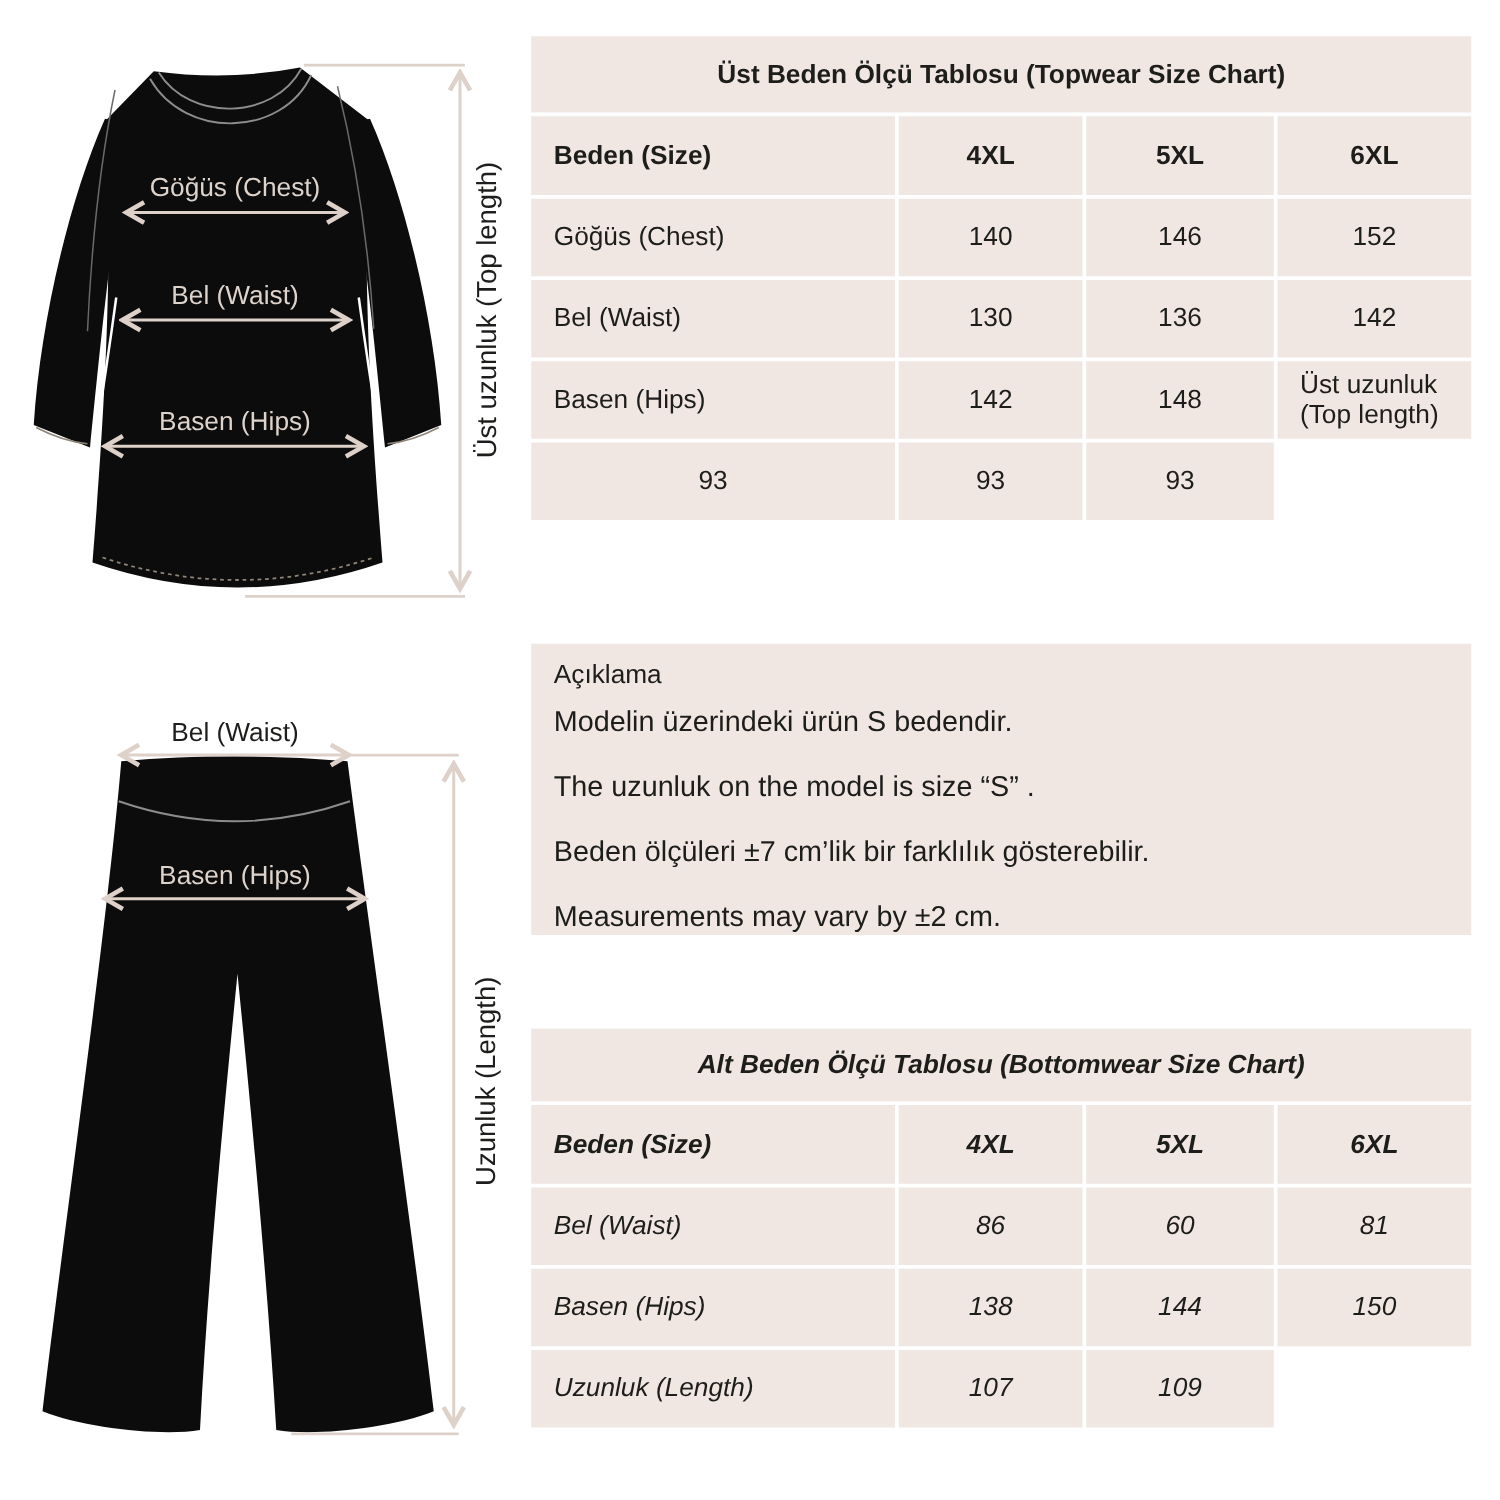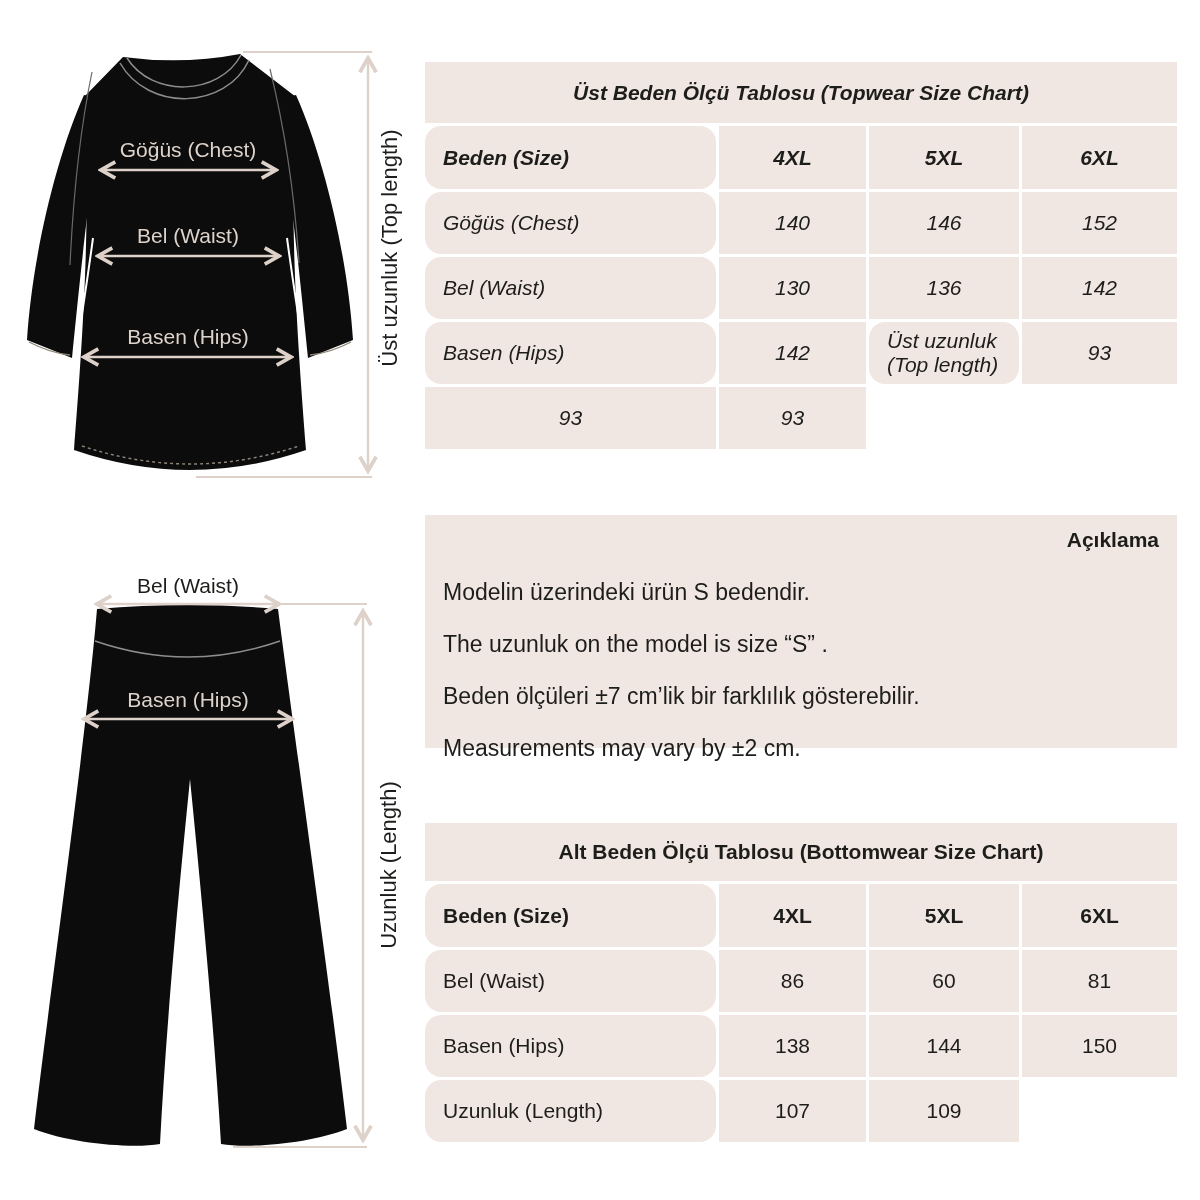--- a/index.html
+++ b/index.html
@@ -18,33 +18,33 @@
   .seam{fill:none;stroke:#6a6a6a;stroke-width:1.2;}
   .collar{fill:none;stroke:#8d8d8d;stroke-width:1.5;}
   .gapline{fill:none;stroke:#ffffff;stroke-width:2;}
   .glabel{font-size:21px;}
   .vlabel{font-size:22px;fill:#1d1d1b;}
 
   .size-table{
     position:absolute;left:425px;width:752px;display:grid;
     grid-template-columns:291px 147px 150px 155px;gap:3px;background:#ffffff;
   }
-  #topwear-table{top:62px;grid-template-rows:61px 63px 62px 62px 62px 62px;font-style:italic;}
-  #bottomwear-table{top:823px;grid-template-rows:58px 63px 62px 62px 62px;}
+  #topwear-table{top:29px;grid-template-rows:61px 63px 62px 62px 62px 62px;}
+  #bottomwear-table{top:823px;grid-template-rows:58px 63px 62px 62px 62px;font-style:italic;}
   .cell{background:#f0e7e2;display:flex;align-items:center;font-size:21px;}
   .cell.title{grid-column:1 / -1;justify-content:center;font-weight:bold;}
   .cell.head{font-weight:bold;}
-  .cell.label{padding-left:18px;border-radius:16px;}
+  .cell.label{padding-left:18px;}
   .cell.value{justify-content:center;text-align:center;}
 
   .notes{
     position:absolute;left:425px;top:515px;width:752px;height:233px;
     background:#f0e7e2;box-sizing:border-box;padding:13px 18px;
   }
-  .notes h3{margin:0 0 27px;font-size:21px;font-weight:bold;text-align:right;}
+  .notes h3{margin:0 0 12px;font-size:21px;font-weight:normal;}
   .notes p{margin:0 0 25px;font-size:23px;}
 </style>
 </head>
 <body>
 
 <svg id="tunic-svg" class="illus" width="420" height="510" viewBox="0 0 420 510">
   <defs>
     <marker id="ah" viewBox="0 0 10 10" refX="8.5" refY="5" markerWidth="8.5" markerHeight="8.5" orient="auto-start-reverse">
       <path d="M1.5,1 L8.5,5 L1.5,9" fill="none" stroke="#ddd1c9" stroke-width="1.8"></path>
     </marker>
@@ -112,20 +112,21 @@
   <div class="cell value">146</div>
   <div class="cell value">152</div>
 
   <div class="cell label">Bel (Waist)</div>
   <div class="cell value">130</div>
   <div class="cell value">136</div>
   <div class="cell value">142</div>
 
   <div class="cell label">Basen (Hips)</div>
   <div class="cell value">142</div>
+  <div class="cell value">148</div>
 
   <div class="cell label">Üst uzunluk (Top length)</div>
   <div class="cell value">93</div>
   <div class="cell value">93</div>
   <div class="cell value">93</div>
 </div>
 
 <div class="notes">
   <h3>Açıklama</h3>
   <p>Modelin üzerindeki ürün S bedendir.</p>

